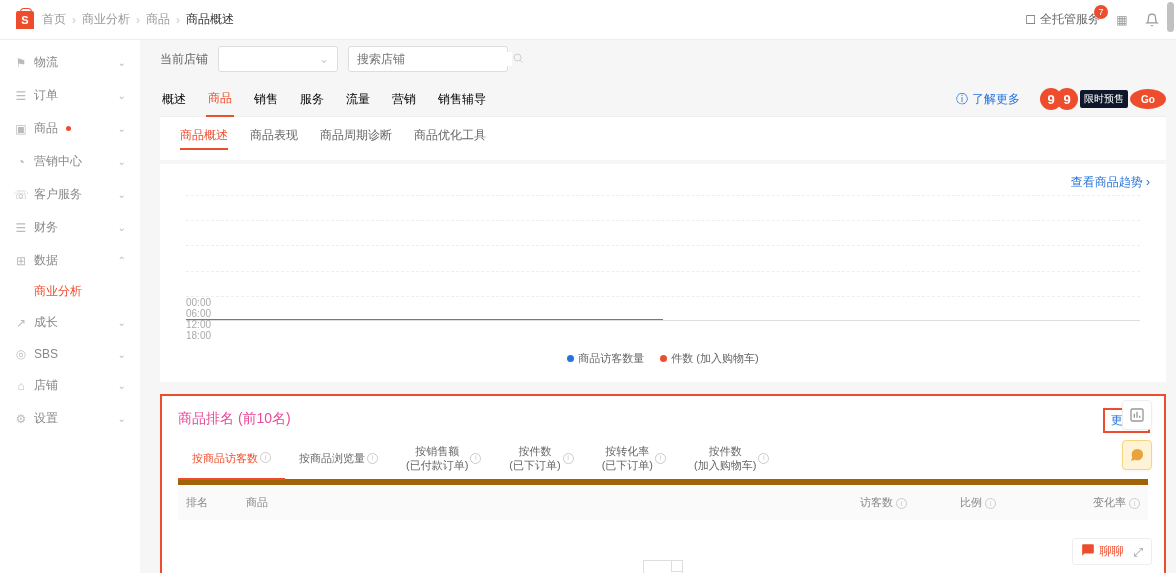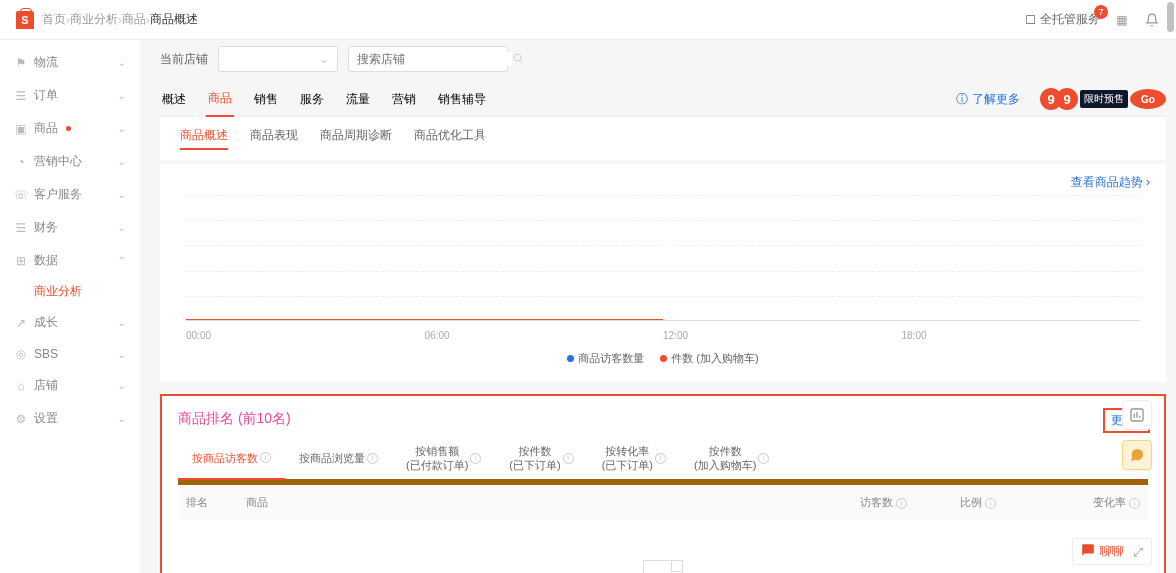--- a/index.html
+++ b/index.html
@@ -1,21 +1,21 @@
 <!DOCTYPE html>
 <html><head>
 <meta charset="utf-8">
 <style>
 * { margin: 0; padding: 0; box-sizing: border-box; }
 body { font-family: -apple-system, "Microsoft YaHei", Arial, sans-serif; font-size: 12px; color: #333; background: #f6f6f6; width: 1176px; height: 573px; overflow: hidden; position: relative; }
 
 .topbar { background: #fff; height: 40px; display: flex; align-items: center; padding: 0 16px; border-bottom: 1px solid #eee; position: relative; }
 .logo { width: 18px; height: 18px; background: #ee4d2d; border-radius: 2px 2px 0 0; display: flex; align-items: center; justify-content: center; color: #fff; font-weight: bold; font-size: 11px; margin-right: 8px; position: relative; }
 .logo::before { content:''; position:absolute; top:-3px; left:4px; width:10px; height:4px; border:1.5px solid #ee4d2d; border-bottom:none; border-radius:4px 4px 0 0;}
-.breadcrumb { display: flex; align-items: center; color: #999; }
+.breadcrumb { display: flex; align-items: center; gap: 6px; color: #999; }
 .breadcrumb a { color: #999; cursor: pointer; }
 .breadcrumb .sep { color: #ccc; }
 .breadcrumb .current { color: #333; }
 .top-right { position: absolute; right: 16px; display: flex; align-items: center; gap: 14px; }
 .svc-btn { display: flex; align-items: center; gap: 4px; color: #666; cursor: pointer; position: relative; }
 .badge-dot { width: 14px; height: 14px; background:#ee4d2d; border-radius:50%; color:#fff; font-size:9px; display:flex; align-items:center; justify-content:center; position:absolute; top:-6px; right:-8px;}
 .top-icon { width:16px; height:16px; display:flex; align-items:center; justify-content:center; color:#999; cursor:pointer; }
 
 .layout { display: flex; height: calc(100% - 40px); }
 .sidebar { width: 140px; background: #fff; padding: 6px 0; overflow-y: auto; }
@@ -46,21 +46,21 @@
 
 .tabs2 { display:flex; gap:22px; padding:10px 0 10px 20px; background:#fff;}
 .tabs2 .tab { color:#666; cursor:pointer; padding-bottom:4px;}
 .tabs2 .tab.active { color:#ee4d2d; border-bottom:2px solid #ee4d2d;}
 
 .card { background:#fff; margin-top:4px; padding:10px 16px 16px;}
 .trend-link { text-align:right; color:#2673dd; cursor:pointer; font-size:12px;}
 .chart-area { height:150px; position:relative; margin-top:4px; }
 .chart-grid { position:absolute; left:10px; right:10px; top:0; bottom:24px; }
 .grid-line { position:absolute; left:0; right:0; border-top:1px dashed #eee;}
-.x-labels { position:absolute; left:10px; right:10px; bottom:4px; display:flex; justify-content:space-between; color:#aaa; font-size:10px;}
+.x-labels { position:absolute; left:10px; right:10px; bottom:4px; display:flex; justify-content:space-between; color:#aaa; font-size:10px;flex-direction:column;}
 .legend { display:flex; justify-content:center; gap:16px; margin-top:6px; font-size:11px; color:#666;}
 .legend .dot { width:7px; height:7px; border-radius:50%; display:inline-block; margin-right:4px;}
 .legend .d1 { background:#2673dd;}
 .legend .d2 { background:#ee4d2d;}
 
 .rank-card { background:#fff; margin-top:12px; padding:14px 16px; border:2px solid #ee4d2d; position:relative;}
 .rank-title { font-size:14px; color:#ec4899; margin-bottom:10px;}
 .more-btn { position:absolute; top:12px; right:14px; color:#2673dd; cursor:pointer; border:2px solid #ee4d2d; padding:2px 6px; font-size:12px;}
 .rank-tabs { display:flex; gap:0; border-bottom:6px solid #a16207;}
 .rank-tab { padding:6px 14px; color:#666; cursor:pointer; font-size:11px; text-align:center; line-height:1.3; display:flex; align-items:center; gap:2px;}

